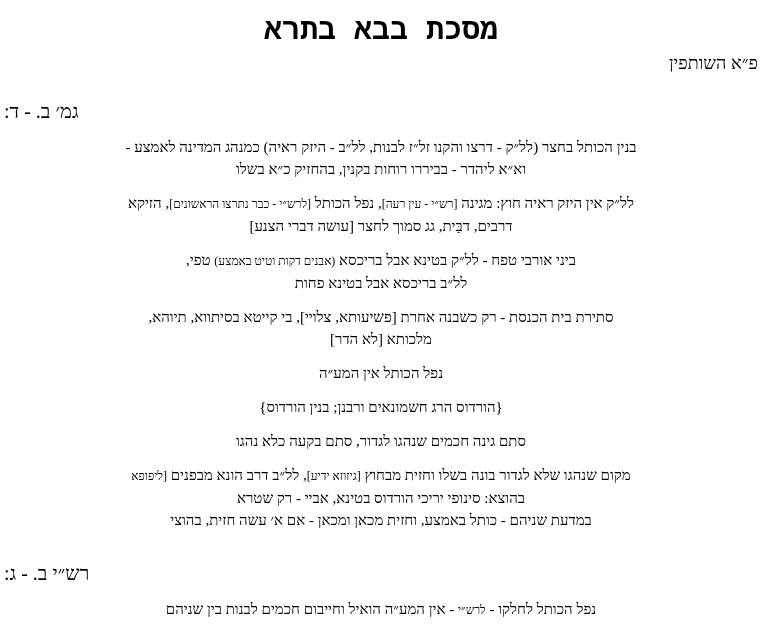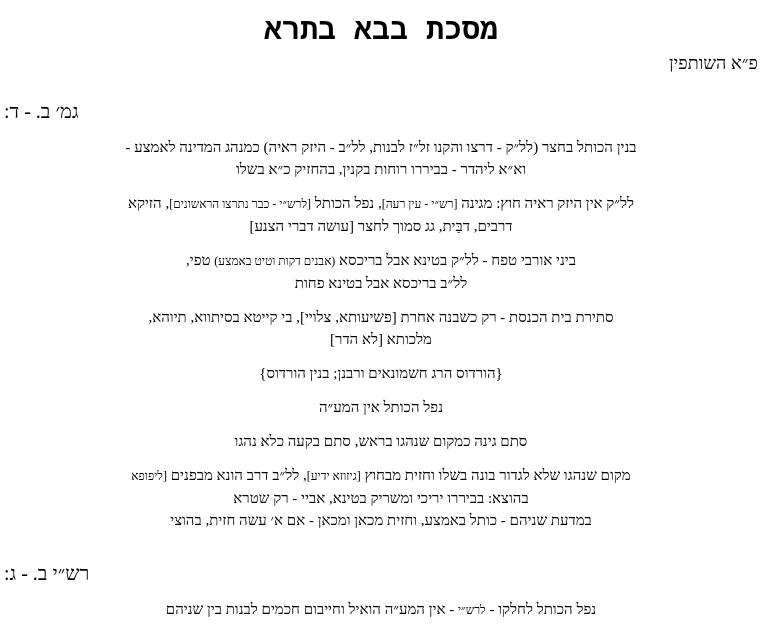--- a/index.html
+++ b/index.html
@@ -77,34 +77,34 @@
     <div class="line"><span>ביני אורבי טפח - לל״ק בטינא אבל בריכסא </span><span class="sm">(אבנים דקות וטיט באמצע)</span><span> טפי,</span></div>
     <div class="line">לל״ב בריכסא אבל בטינא פחות</div>
   </div>
 
   <div class="para">
     <div class="line">סתירת בית הכנסת - רק כשבנה אחרת [פשיעותא, צלויי], בי קייטא בסיתווא, תיוהא,</div>
     <div class="line">מלכותא [לא הדר]</div>
   </div>
 
   <div class="para">
+    <div class="line">נפל הכותל אין המע״ה</div>
+  </div>
+
+  <div class="para">
     <div class="line">{הורדוס הרג חשמונאים ורבנן; בנין הורדוס}</div>
   </div>
 
   <div class="para">
-    <div class="line">נפל הכותל אין המע״ה</div>
-  </div>
-
-  <div class="para">
-    <div class="line">סתם גינה כמקום שנהגו בראש, סתם בקעה כלא נהגו</div>
+    <div class="line">סתם גינה חכמים שנהגו לגדור, סתם בקעה כלא נהגו</div>
   </div>
 
   <div class="para wide">
     <div class="line"><span>מקום שנהגו שלא לגדור בונה בשלו וחזית מבחוץ </span><span class="sm">[גיזוזא ידיע]</span><span>, לל״ב דרב הונא מבפנים </span><span class="sm">[ליפופא</span></div>
-    <div class="line">בהוצא: בביררו יריכי ומשריק בטינא, אביי - רק שטרא</div>
+    <div class="line">בהוצא: סינופי יריכי הורדוס בטינא, אביי - רק שטרא</div>
     <div class="line">במדעת שניהם - כותל באמצע, וחזית מכאן ומכאן - אם א׳ עשה חזית, בהוצי</div>
   </div>
 
   <div class="section-hdr rashi">רש״י ב. - ג:</div>
 
   <div class="para">
     <div class="line"><span>נפל הכותל לחלקו - </span><span class="sm">לרש״י</span><span> - אין המע״ה הואיל וחייבום חכמים לבנות בין שניהם</span></div>
   </div>
 
   <div class="para">

